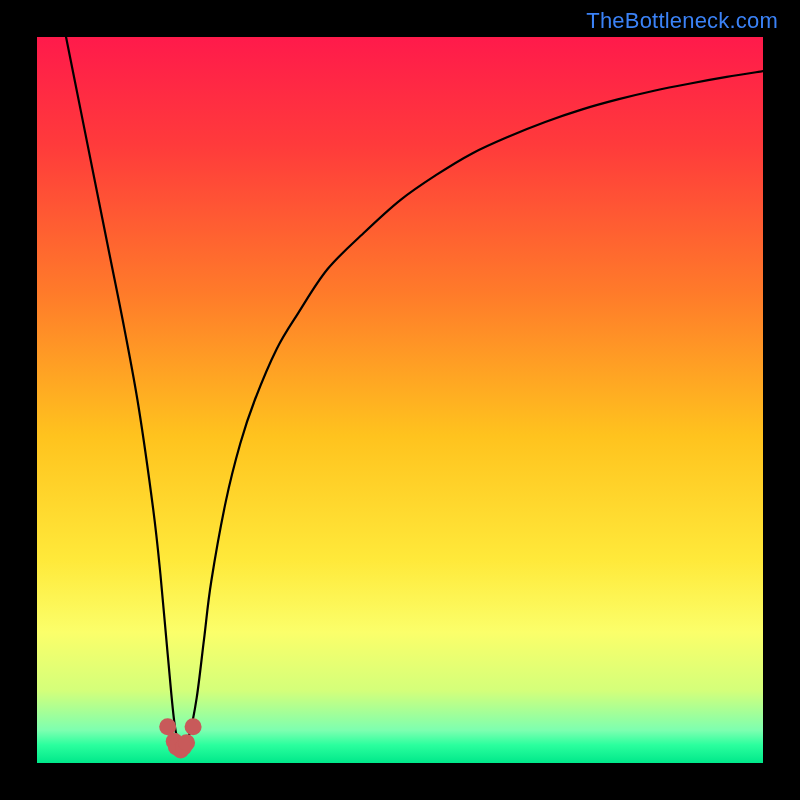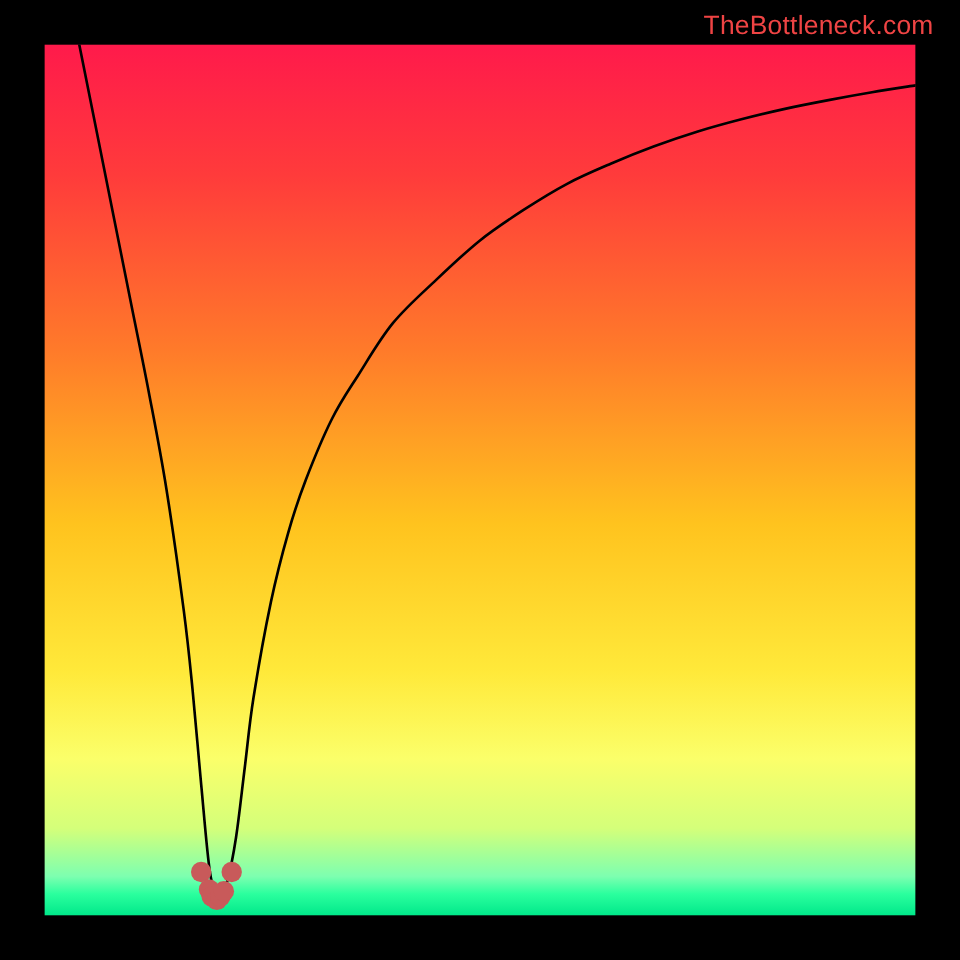--- a/index.html
+++ b/index.html
@@ -23,21 +23,21 @@
     position: absolute;
     left: 37px;
     top: 37px;
     width: 726px;
     height: 726px;
   }
   .watermark {
     position: absolute;
     top: 8px;
     right: 22px;
-    color: #ef4444;
+    color: #3b82f6;
     font-size: 22px;
     font-weight: 400;
     letter-spacing: 0.2px;
     user-select: none;
   }
   svg { display: block; }
 </style>
 </head>
 <body>
 

